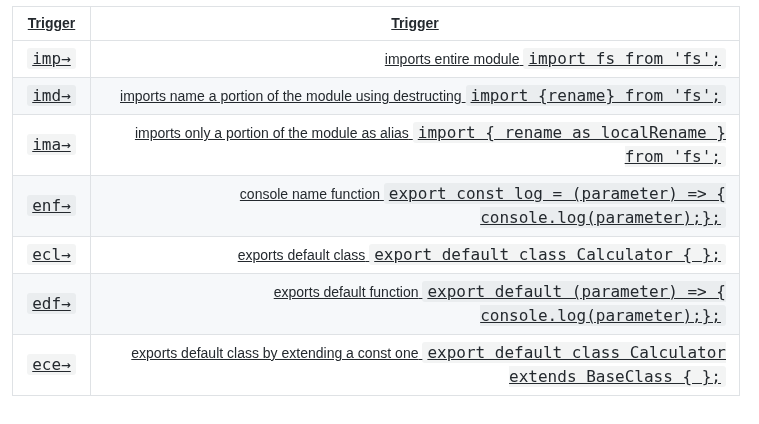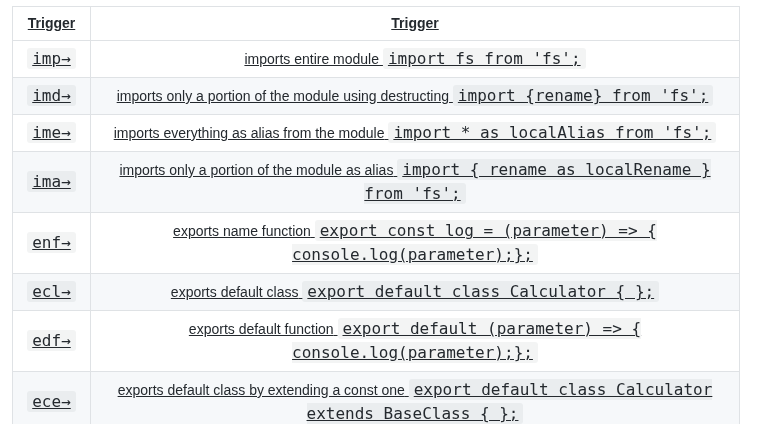--- a/index.html
+++ b/index.html
@@ -38,21 +38,21 @@
     vertical-align: middle;
   }
   thead th {
     font-weight: bold;
     text-align: center;
     background: var(--background);
   }
   tbody tr { background: var(--background); }
   tbody tr:nth-child(even) { background: var(--row-stripe); }
   td.trigger-cell { text-align: center; }
-  td.content-cell { text-align: center; }
+  td.content-cell { text-align: right; }
   code {
     font-family: "DejaVu Sans Mono", monospace;
     font-size: 16px;
     background-color: var(--code-background);
     padding: 1px 5px;
     border-radius: 3px;
   }
 </style>
 </head>
 <body>
@@ -69,33 +69,29 @@
         <th>Trigger</th>
       </tr>
     </thead>
     <tbody>
       <tr>
         <td class="trigger-cell"><code>imp→</code></td>
         <td class="content-cell"><span>imports entire module</span> <code>import fs from 'fs';</code></td>
       </tr>
       <tr>
         <td class="trigger-cell"><code>imd→</code></td>
-        <td class="content-cell"><span>imports only a portion of the module using destructing</span> <code>import {rename} from 'fs';</code></td>
-      </tr>
-      <tr>
-        <td class="trigger-cell"><code>ime→</code></td>
-        <td class="content-cell"><span>imports everything as alias from the module</span> <code>import * as localAlias from 'fs';</code></td>
+        <td class="content-cell"><span>imports name a portion of the module using destructing</span> <code>import {rename} from 'fs';</code></td>
       </tr>
       <tr>
         <td class="trigger-cell"><code>ima→</code></td>
         <td class="content-cell"><span>imports only a portion of the module as alias</span> <code>import { rename as localRename } from 'fs';</code></td>
       </tr>
       <tr>
         <td class="trigger-cell"><code>enf→</code></td>
-        <td class="content-cell"><span>exports name function</span> <code>export const log = (parameter) =&gt; { console.log(parameter);};</code></td>
+        <td class="content-cell"><span>console name function</span> <code>export const log = (parameter) =&gt; { console.log(parameter);};</code></td>
       </tr>
       <tr>
         <td class="trigger-cell"><code>ecl→</code></td>
         <td class="content-cell"><span>exports default class</span> <code>export default class Calculator { };</code></td>
       </tr>
       <tr>
         <td class="trigger-cell"><code>edf→</code></td>
         <td class="content-cell"><span>exports default function</span> <code>export default (parameter) =&gt; { console.log(parameter);};</code></td>
       </tr>
       <tr>

